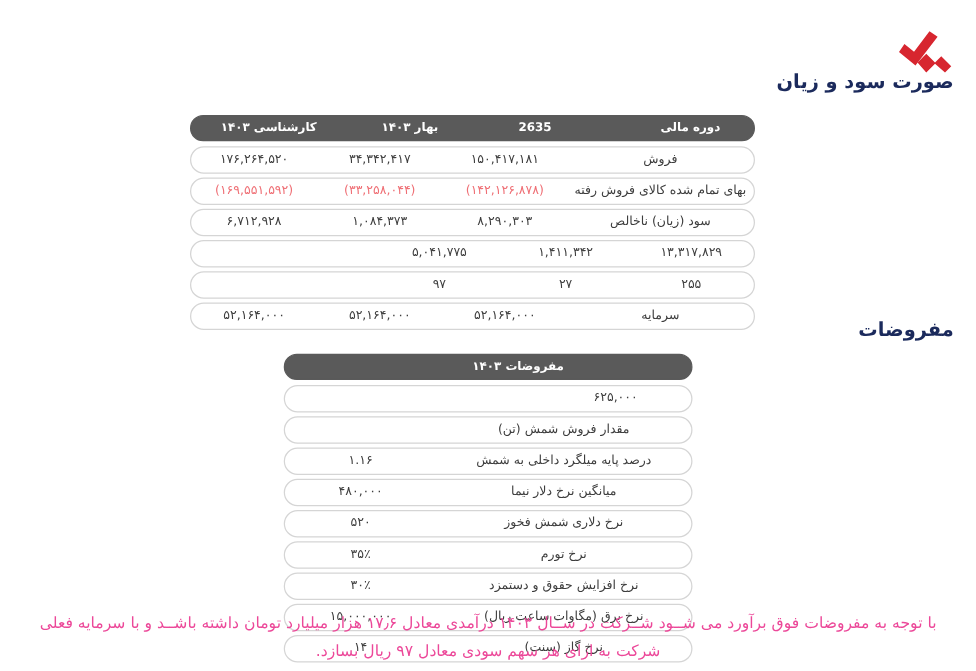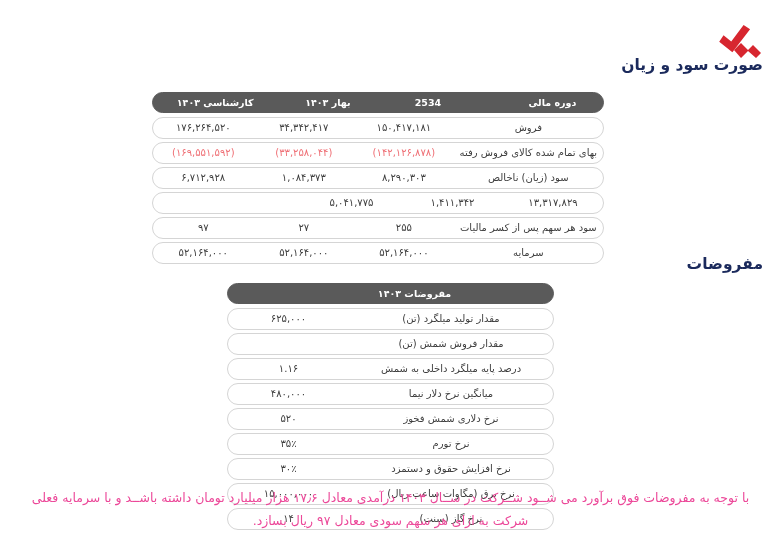--- a/index.html
+++ b/index.html
@@ -110,21 +110,21 @@
       <path d="M31 3 L38 9 L14 38 L7 32 Z" fill="#ffffff" opacity="0"></path>
     </svg>
   </div>
 
   <div id="heading-pl" class="section-heading">صورت سود و زیان</div>
 
   <div id="table-pl" class="table-block">
 
     <div class="trow header">
       <div class="tcell c-label">دوره مالی</div>
-      <div class="tcell c-v1">2534</div>
+      <div class="tcell c-v1">2635</div>
       <div class="tcell c-v2">بهار ۱۴۰۳</div>
       <div class="tcell c-v3">کارشناسی ۱۴۰۳</div>
     </div>
 
     <div class="trow">
       <div class="tcell c-label">فروش</div>
       <div class="tcell c-v1">۱۵۰,۴۱۷,۱۸۱</div>
       <div class="tcell c-v2">۳۴,۳۴۲,۴۱۷</div>
       <div class="tcell c-v3">۱۷۶,۲۶۴,۵۲۰</div>
     </div>
@@ -143,21 +143,20 @@
       <div class="tcell c-v3">۶,۷۱۲,۹۲۸</div>
     </div>
 
     <div class="trow">
       <div class="tcell c-v1">۱۳,۳۱۷,۸۲۹</div>
       <div class="tcell c-v2">۱,۴۱۱,۳۴۲</div>
       <div class="tcell c-v3">۵,۰۴۱,۷۷۵</div>
     </div>
 
     <div class="trow">
-      <div class="tcell c-label">سود هر سهم پس از کسر مالیات</div>
       <div class="tcell c-v1">۲۵۵</div>
       <div class="tcell c-v2">۲۷</div>
       <div class="tcell c-v3">۹۷</div>
     </div>
 
     <div class="trow">
       <div class="tcell c-label">سرمایه</div>
       <div class="tcell c-v1">۵۲,۱۶۴,۰۰۰</div>
       <div class="tcell c-v2">۵۲,۱۶۴,۰۰۰</div>
       <div class="tcell c-v3">۵۲,۱۶۴,۰۰۰</div>
@@ -167,21 +166,20 @@
 
   <div id="heading-assump" class="section-heading">مفروضات</div>
 
   <div id="table-assump" class="table-block">
 
     <div class="trow header">
       <div class="tcell a-full">مفروضات ۱۴۰۳</div>
     </div>
 
     <div class="trow">
-      <div class="tcell a-label">مقدار تولید میلگرد (تن)</div>
       <div class="tcell a-value">۶۲۵,۰۰۰</div>
     </div>
     <div class="trow">
       <div class="tcell a-label">مقدار فروش شمش (تن)</div>
     </div>
     <div class="trow">
       <div class="tcell a-label">درصد پایه میلگرد داخلی به شمش</div>
       <div class="tcell a-value">۱.۱۶</div>
     </div>
     <div class="trow">

